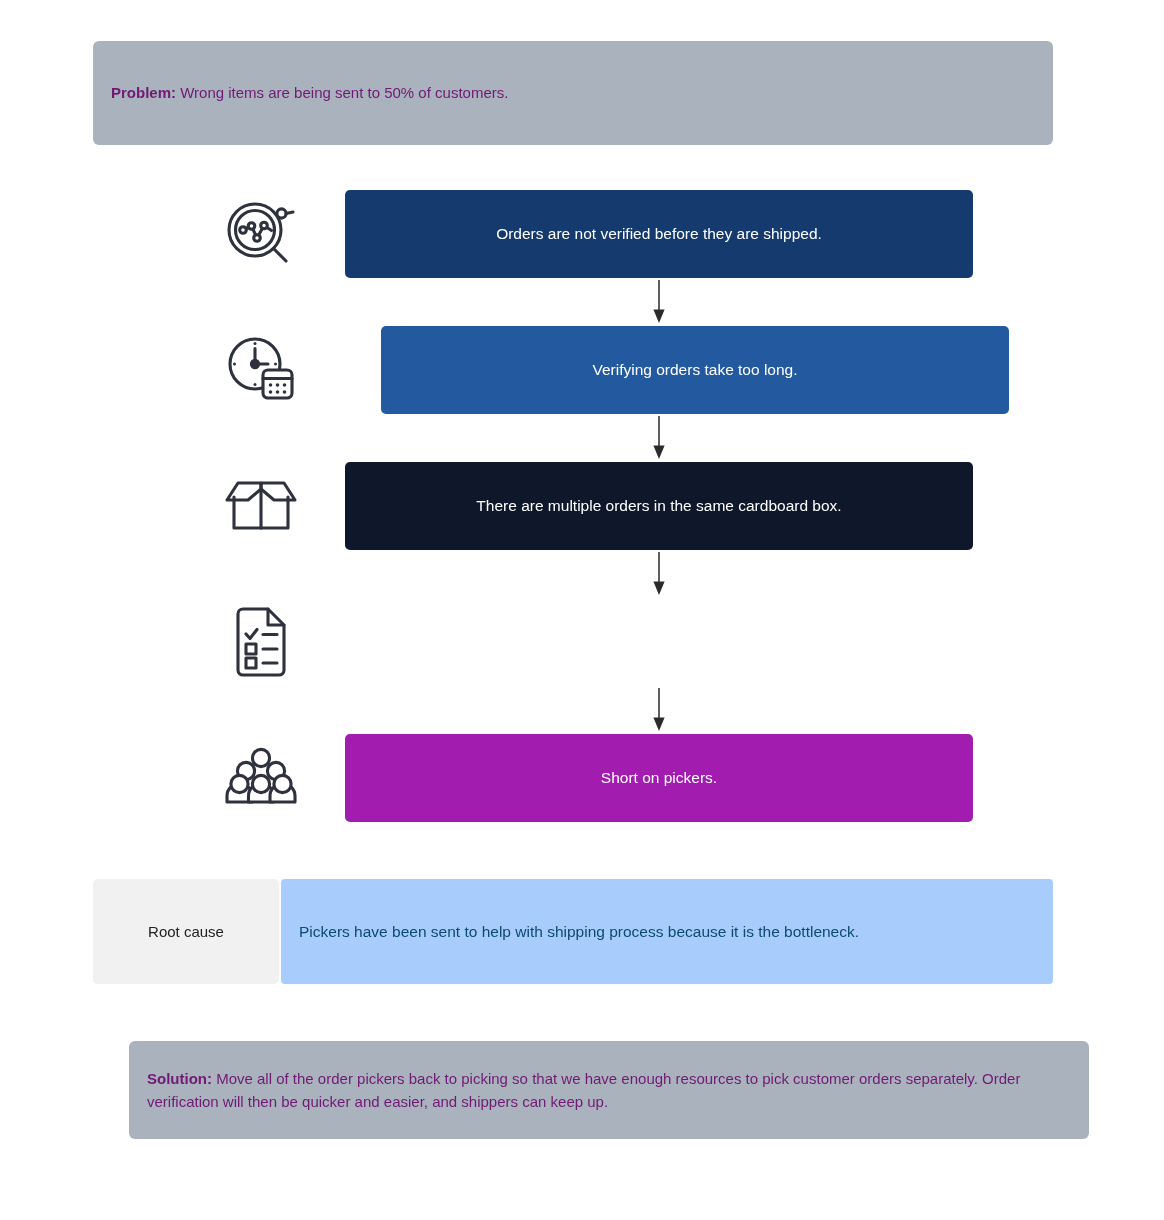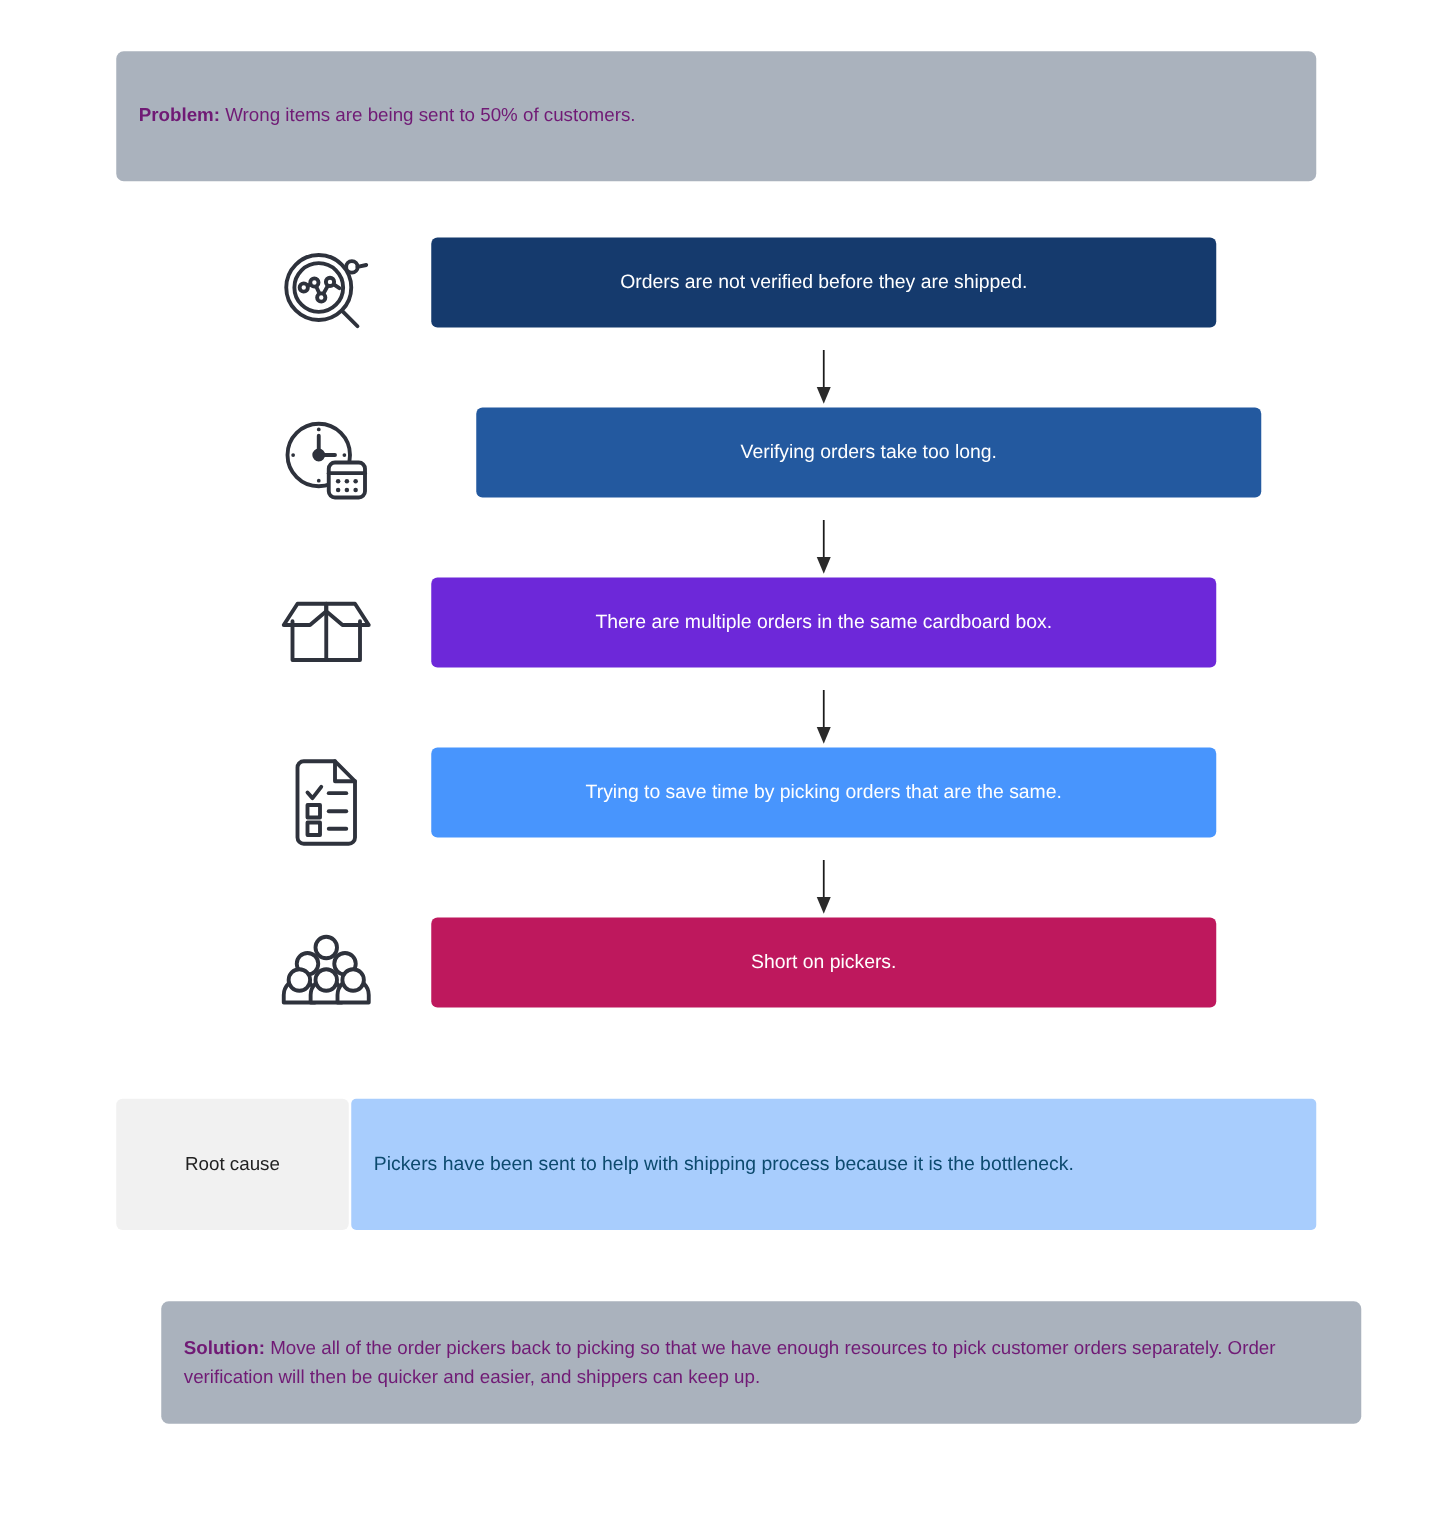--- a/index.html
+++ b/index.html
@@ -74,21 +74,21 @@
   }
   .icon-cell svg {
     display: block;
   }
 
   .node {
     position: absolute;
     left: 345px;
     top: 0;
     width: 628px;
-    height: 72px;
+    height: 88px;
     border-radius: 5px;
     display: flex;
     align-items: center;
     justify-content: center;
     color: #ffffff;
     font-size: 15.5px;
     text-align: center;
     box-sizing: border-box;
     padding: 0 24px;
   }
@@ -213,21 +213,21 @@
 
     <div class="row">
       <div class="icon-cell">
         <svg width="76" height="62" viewBox="0 0 76 62" fill="none" stroke="#2e323c" stroke-width="3.1" stroke-linecap="round" stroke-linejoin="round">
           <path d="M11 22 L11 53 L65 53 L65 22"></path>
           <path d="M38 14 L38 53"></path>
           <path d="M38 14 L25 25 L4 25 L15 8 L38 8 Z"></path>
           <path d="M38 14 L51 25 L72 25 L61 8 L38 8 Z"></path>
         </svg>
       </div>
-      <div class="node" style="background: #6d28d9; padding-left: 24px;">
+      <div class="node" style="background: #0f172a; padding-left: 24px;">
         <span>There are multiple orders in the same cardboard box.</span>
       </div>
       <div class="connector">
         <svg width="18" height="48" viewBox="0 0 18 48">
           <line x1="9" y1="2" x2="9" y2="33" stroke="#1b1b1b" stroke-width="1.4"></line>
           <polygon points="9,45 3.4,31.5 14.6,31.5" fill="#2b2b2b"></polygon>
         </svg>
       </div>
     </div>
 
@@ -236,23 +236,20 @@
         <svg width="62" height="74" viewBox="0 0 62 74" fill="none" stroke="#2e323c" stroke-width="3.1" stroke-linecap="round" stroke-linejoin="round">
           <path d="M8 9 a5 5 0 0 1 5 -5 L38 4 L54 20 L54 65 a5 5 0 0 1 -5 5 L13 70 a5 5 0 0 1 -5 -5 Z"></path>
           <path d="M38 4 L38 20 L54 20"></path>
           <path d="M16 29 L20 33.5 L27 24.5"></path>
           <path d="M33 29.5 L47 29.5"></path>
           <rect x="16" y="39" width="10" height="10"></rect>
           <path d="M33 44 L47 44"></path>
           <rect x="16" y="53" width="10" height="10"></rect>
           <path d="M33 58 L47 58"></path>
         </svg>
-      </div>
-      <div class="node" style="background: rgb(72, 149, 253);">
-        <span>Trying to save time by picking orders that are the same.</span>
       </div>
       <div class="connector">
         <svg width="18" height="48" viewBox="0 0 18 48">
           <line x1="9" y1="2" x2="9" y2="33" stroke="#1b1b1b" stroke-width="1.4"></line>
           <polygon points="9,45 3.4,31.5 14.6,31.5" fill="#2b2b2b"></polygon>
         </svg>
       </div>
     </div>
 
     <div class="row">
@@ -262,21 +259,21 @@
           <circle cx="27" cy="25" r="8.6" fill="#ffffff"></circle>
           <circle cx="57" cy="25" r="8.6" fill="#ffffff"></circle>
           <path d="M8 56 L8 50 a12.5 12.5 0 0 1 25 0 L33 56 Z" fill="#ffffff"></path>
           <circle cx="20.5" cy="38" r="8.6" fill="#ffffff"></circle>
           <path d="M29.5 56 L29.5 50 a12.5 12.5 0 0 1 25 0 L54.5 56 Z" fill="#ffffff"></path>
           <circle cx="42" cy="38" r="8.6" fill="#ffffff"></circle>
           <path d="M51 56 L51 50 a12.5 12.5 0 0 1 25 0 L76 56 Z" fill="#ffffff"></path>
           <circle cx="63.5" cy="38" r="8.6" fill="#ffffff"></circle>
         </svg>
       </div>
-      <div class="node" style="background: #be185d;">
+      <div class="node" style="background: #a21caf;">
         <span>Short on pickers.</span>
       </div>
     </div>
 
   </div>
 
   <div class="rootcause">
     <div class="rootcause-label" style="background: rgb(241, 241, 241);">Root cause</div>
     <div class="rootcause-body" style="background: rgb(168, 205, 253);">Pickers have been sent to help with shipping process because it is the bottleneck.</div>
   </div>

